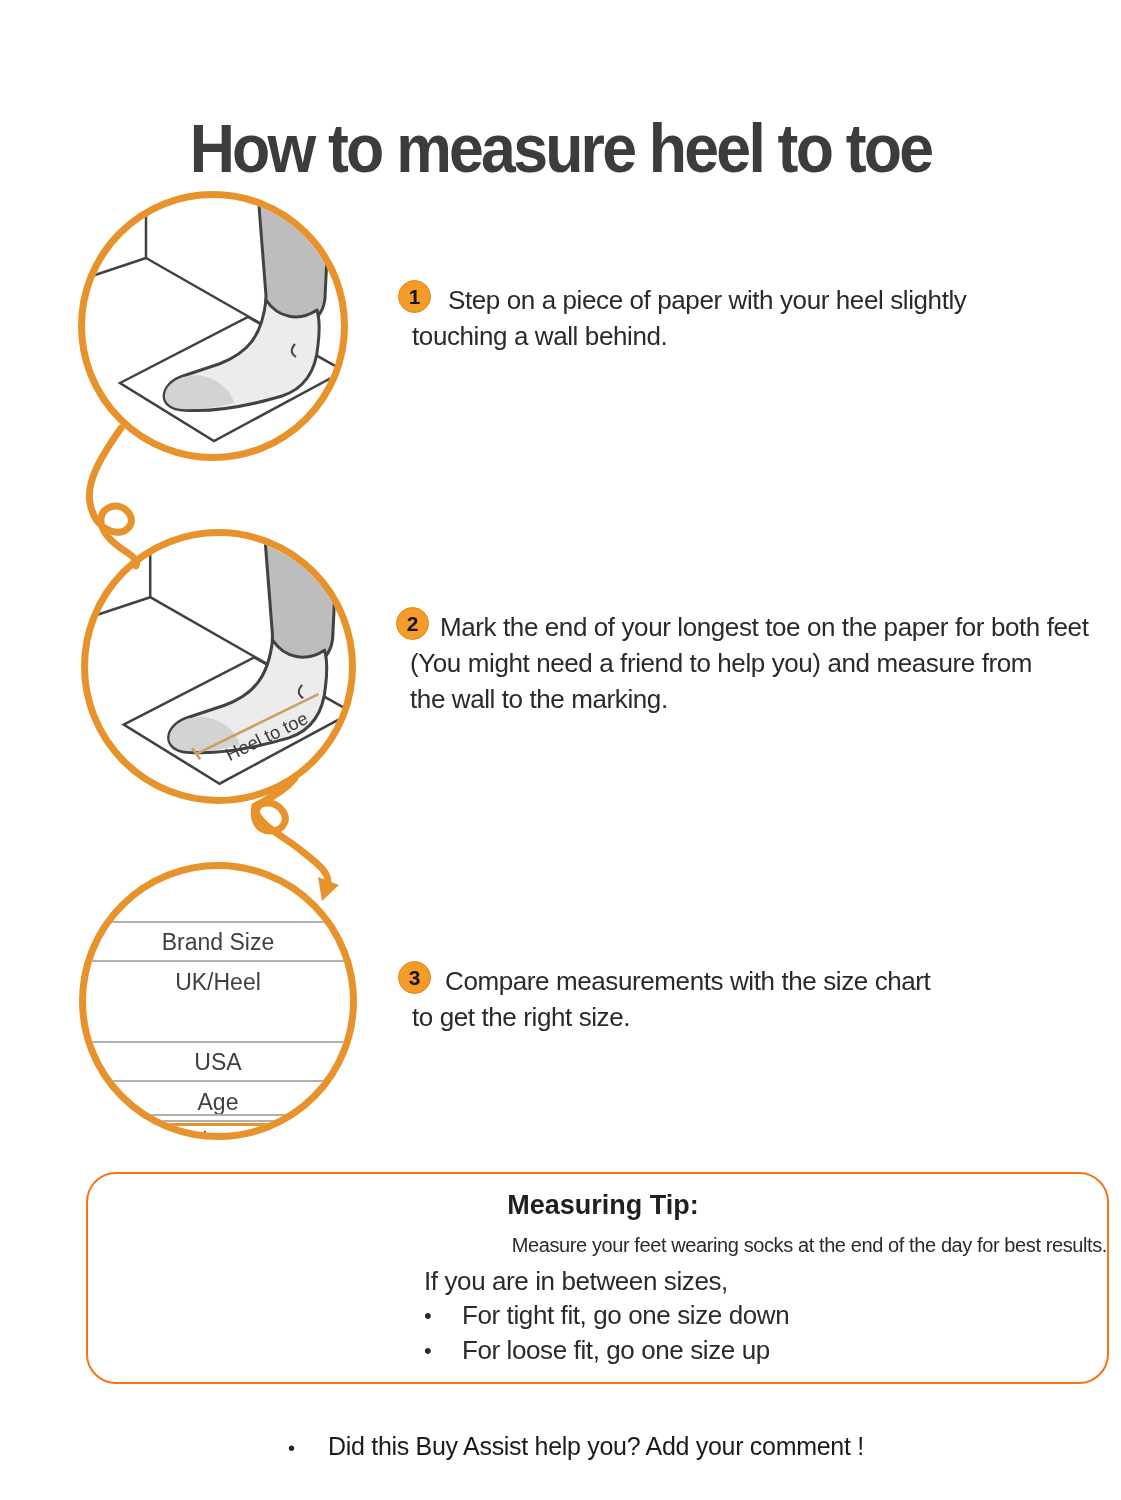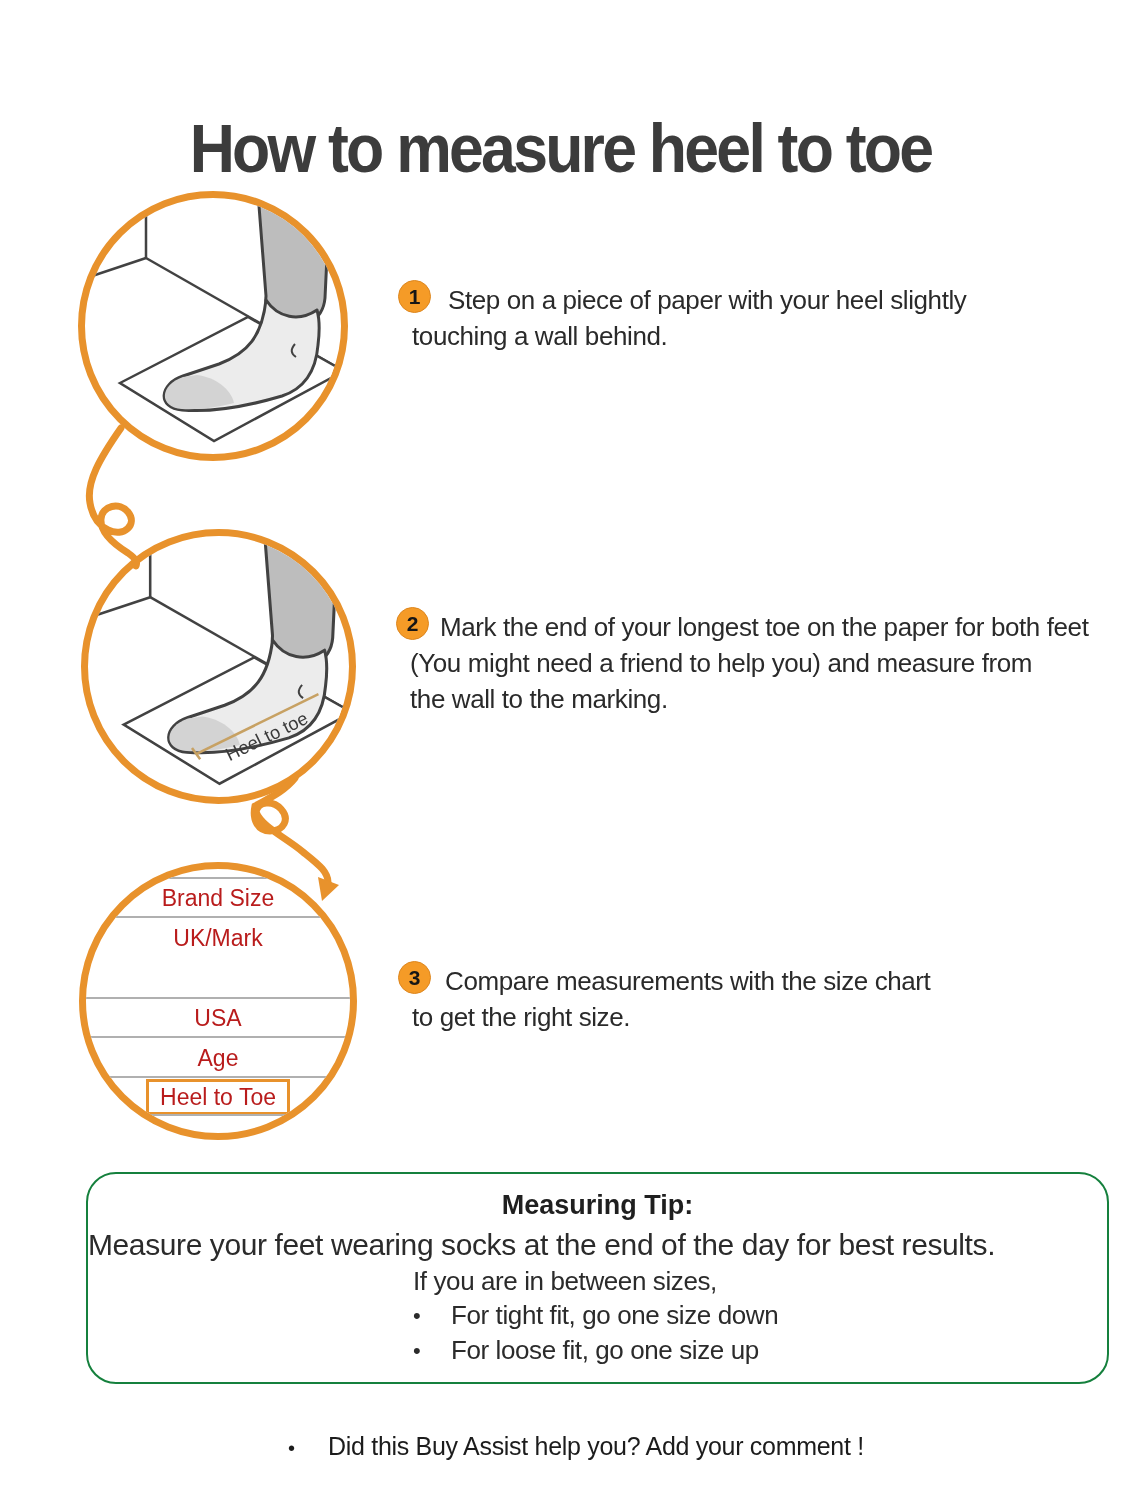--- a/index.html
+++ b/index.html
@@ -35,21 +35,21 @@
   }
   #c1{left:78px;top:191px;width:270px;height:270px;}
   #c2{left:81px;top:529px;width:275px;height:275px;}
   #c3{left:79px;top:862px;width:278px;height:278px;}
   .circle svg{display:block;width:100%;height:100%;}
   
   .chart-row{
     position:absolute;left:0;right:0;
     border-top:2px solid #b0b0b0;
     display:flex;align-items:center;justify-content:center;
-    font-size:23px;color:#b91c1c;
+    font-size:23px;color:#404040;margin-top:44px;
   }
   .chart-line{position:absolute;left:0;right:0;border-top:2px solid #b0b0b0;}
   .hl-box{
     border:3px solid #E8922C;
     padding:0 11px;line-height:30px;
     display:inline-block;
   }
   
   .step{position:absolute;z-index:2;}
   #s1{left:398px;top:279px;}
@@ -69,32 +69,33 @@
     color:#2a2a2a;white-space:pre-line;
   }
   #s1 p{width:620px;text-indent:36px;}
   #s2 p{width:760px;text-indent:30px;}
   #s3 p{width:620px;text-indent:33px;}
   
   .tipbox{
     position:absolute;left:86px;top:1172px;
     width:1023px;height:212px;
     box-sizing:border-box;
-    border:2px solid #15803d;border-radius:30px;
+    border:2px solid #f97316;border-radius:30px;
     background:#ffffff;z-index:2;
     padding-top:15px;
+    padding-left:11px;
   }
   .tip-heading{
     text-align:center;
     font-size:27px;line-height:32px;font-weight:bold;
     color:#1f1f1f;
   }
   .tip-line1{
-    text-align:left;margin-top:7px;
-    font-size:30px;line-height:34px;letter-spacing:-0.4px;
+    text-align:right;margin-top:7px;
+    font-size:20px;line-height:34px;letter-spacing:-0.4px;
   }
   .tip-sub{margin-left:325px;margin-top:3px;}
   .tip-line2{font-size:26px;line-height:33px;letter-spacing:-0.4px;}
   .tip-bullet{display:flex;font-size:26px;line-height:35px;letter-spacing:-0.4px;}
   .tip-bullet .dot{width:38px;flex:0 0 38px;font-size:22px;}
   
   .footer{
     position:absolute;left:288px;top:1432px;z-index:2;
     display:flex;align-items:baseline;
     color:#1c1c1c;
@@ -179,21 +180,21 @@
     <p>Mark the end of your longest toe on the paper for both feet
 (You might need a friend to help you) and measure from
 the wall to the marking.</p>
   </div>
 
   <div class="circle" id="c3">
     <div class="chart-row" style="top:8px;height:39px;">
       <span>Brand Size</span>
     </div>
     <div class="chart-row" style="top:47px;height:41px;">
-      <span>UK/Mark</span>
+      <span>UK/Heel</span>
     </div>
     <div class="chart-row" style="top:128px;height:39px;justify-content:center;">
       <span>USA</span>
     </div>
     <div class="chart-row" style="top:167px;height:40px;">
       <span>Age</span>
     </div>
     <div class="chart-row" style="top:207px;height:38px;">
       <span class="hl-box">Heel to Toe</span>
     </div>

